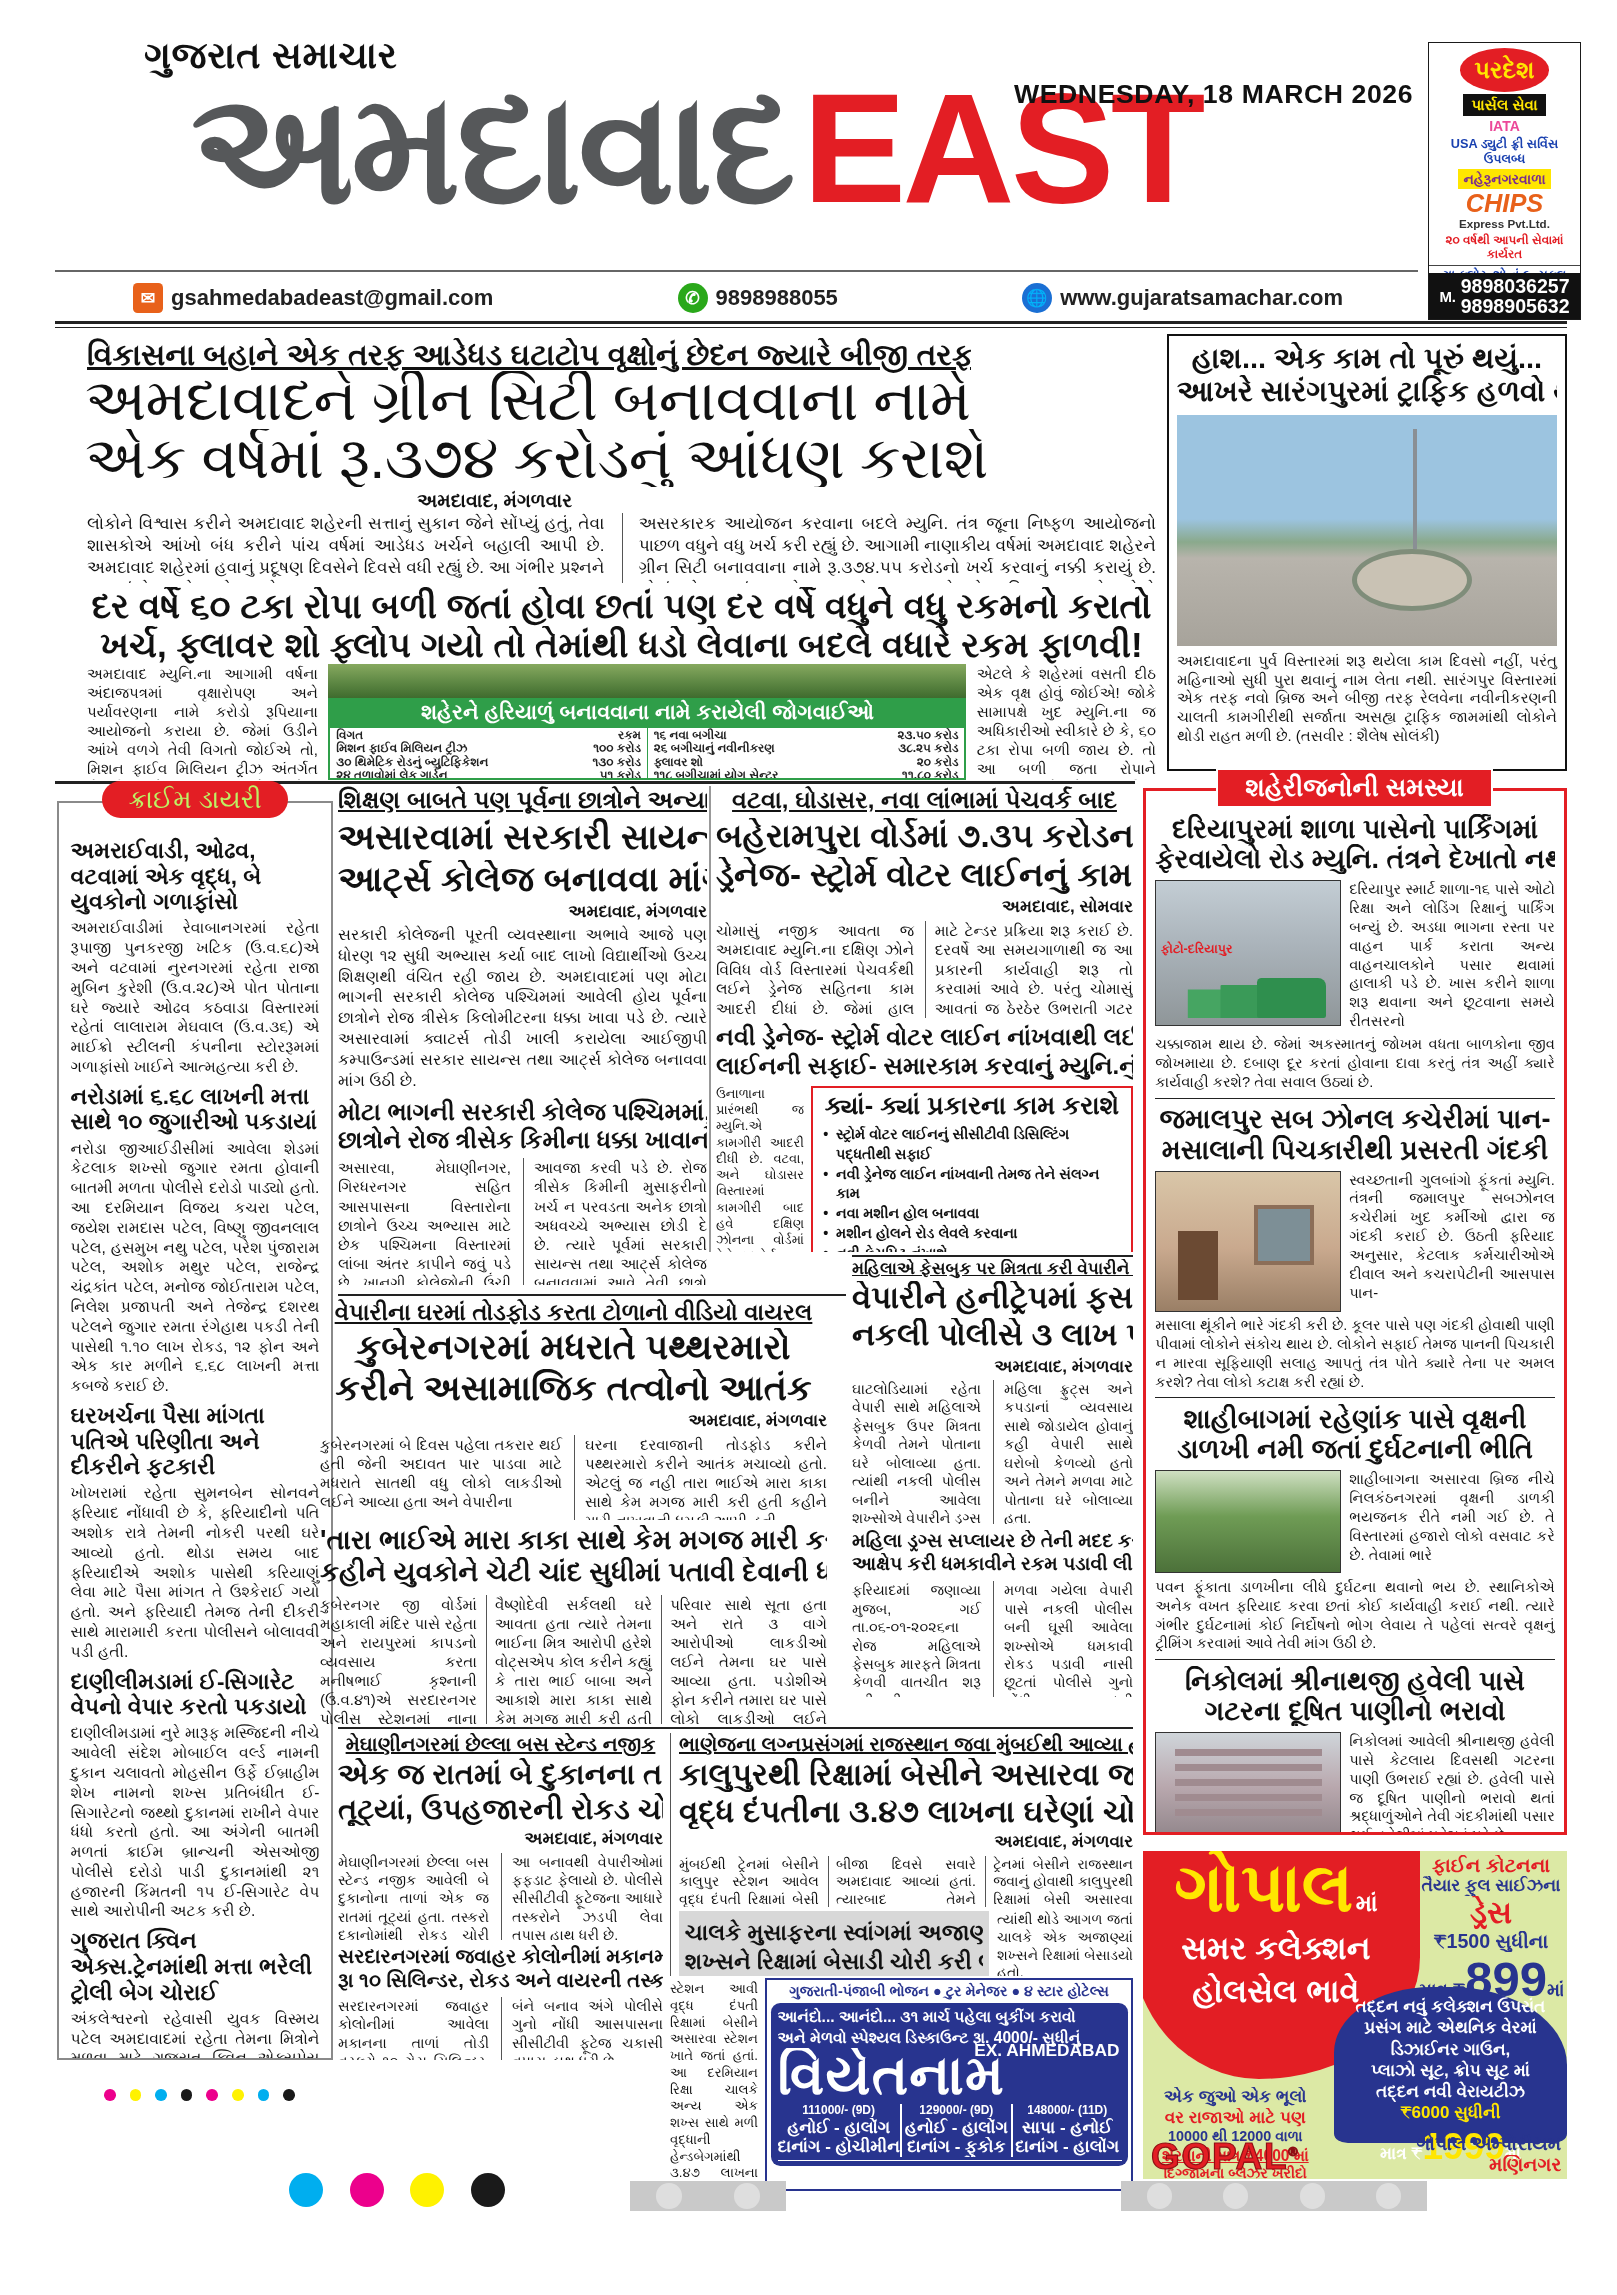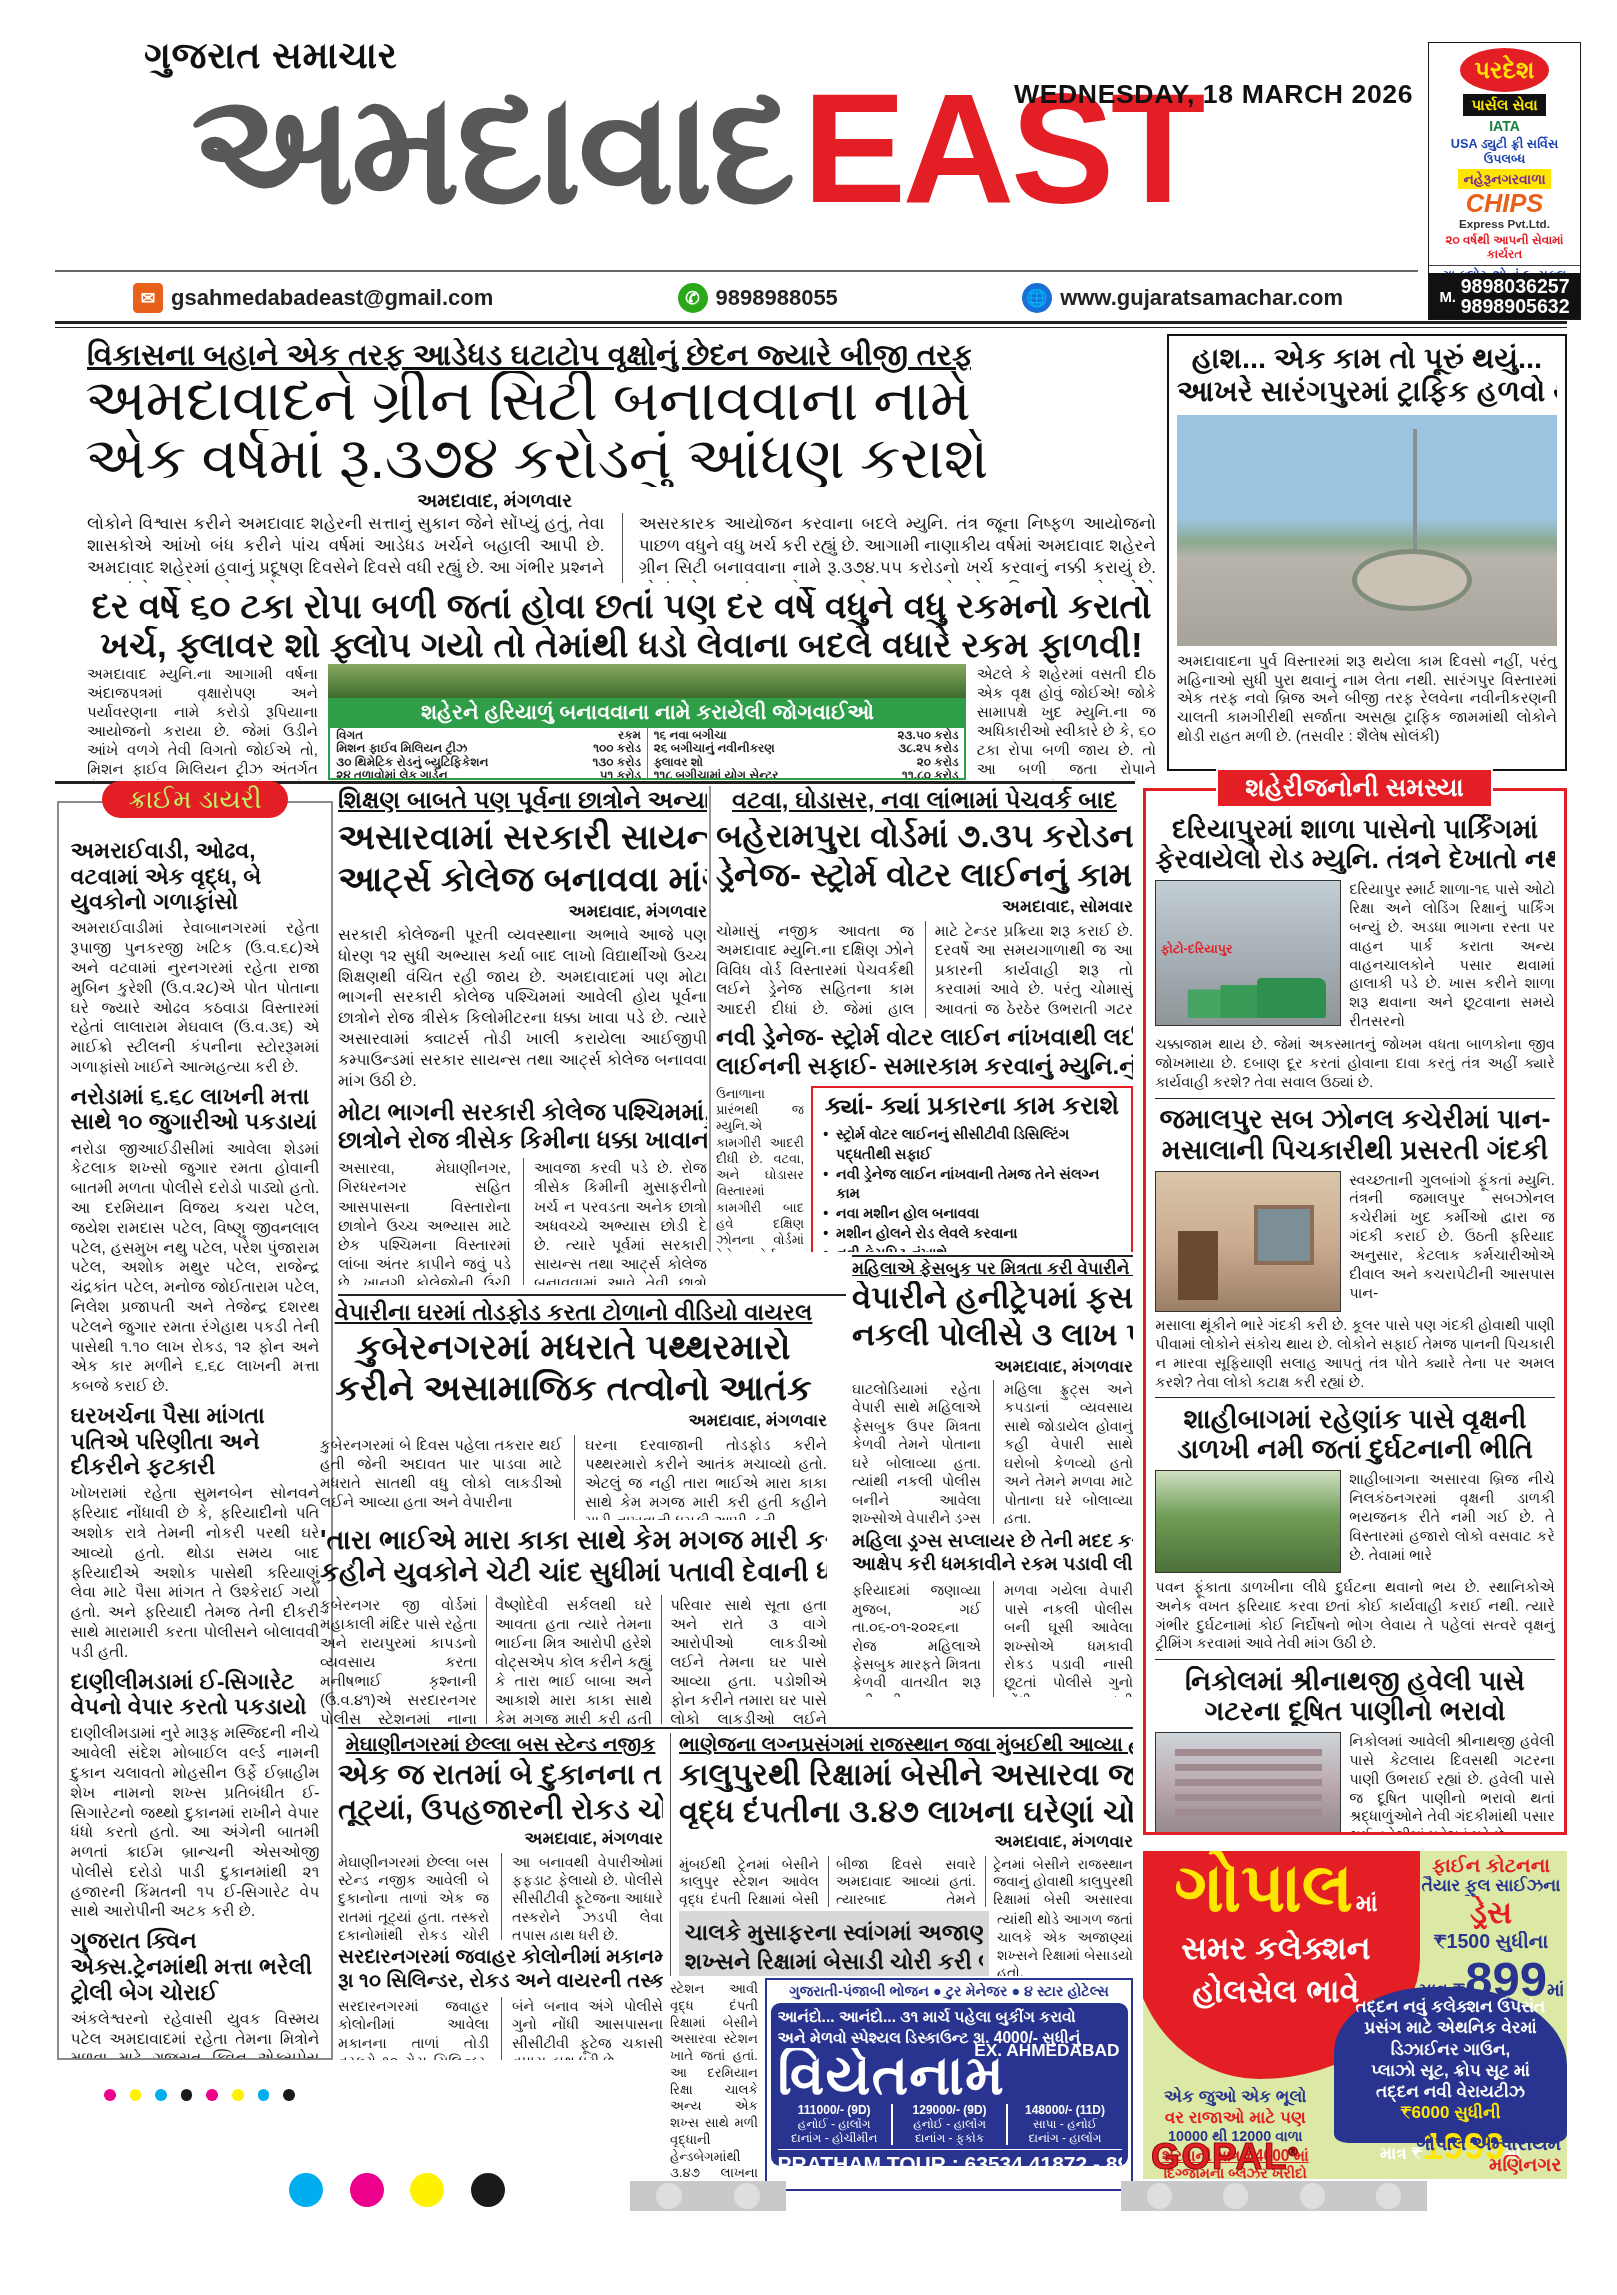--- a/index.html
+++ b/index.html
@@ -13,21 +13,21 @@
   .mast-title{left:191px;top:68px;font-size:155px;font-weight:900;line-height:1.05;letter-spacing:-3.5px;white-space:nowrap;}
   .mast-title .gray{color:#56585a;}
   .mast-title .red{color:#e31e24;margin-left:10.4px;}
   .mast-date{left:1014px;top:79px;font-size:26.6px;font-weight:bold;letter-spacing:0.6px;}
   .mast-rule{left:55px;top:270px;width:1363px;height:1.7px;background:#666;}
 
   
   .parcel{left:1428px;top:42px;width:151px;height:276px;border:1.7px solid #1a1a1a;background:#fff;text-align:center;overflow:hidden;}
   .parcel .oval{display:inline-block;margin-top:4.6px;background:#e31e24;color:#ffe600;border-radius:50%;padding:8px 15px;font-size:24px;font-weight:900;}
   .parcel .bar{display:inline-block;background:#111;color:#ffe600;font-size:15px;font-weight:bold;padding:2.3px 8px;margin-top:2.3px;}
-  .parcel .iata{font-size:14px;font-weight:900;color:#15803d;margin-top:1.2px;}
+  .parcel .iata{font-size:14px;font-weight:900;color:#ec4899;margin-top:1.2px;}
   .parcel .l1{color:#1a41b0;font-size:12.7px;font-weight:900;margin-top:3.5px;}
   .parcel .l2{display:inline-block;background:#ffe600;color:#7b2d8e;font-size:14px;font-weight:900;padding:1.2px 5.8px;margin-top:2.3px;}
   .parcel .chips{color:#e8611a;font-size:25.4px;font-weight:900;font-style:italic;line-height:1;margin-top:2.3px;}
   .parcel .chipssub{font-size:11.6px;font-weight:bold;color:#333;}
   .parcel .l3{color:#e31e24;font-size:12px;font-weight:900;margin-top:3.5px;border-bottom:1.2px solid #444;padding-bottom:3.5px;}
   .parcel .addr{color:#1a41b0;font-size:12.7px;font-weight:900;line-height:1.2;margin-top:2.3px;padding:0 2.3px;}
   .parcel .mbox{position:absolute;left:0;right:0;bottom:0;background:#111;color:#fff;display:flex;align-items:center;justify-content:center;gap:4.6px;padding:2.3px 0;}
   .parcel .mbox .m{font-size:15px;font-weight:bold;}
   .parcel .mbox .ph{font-size:19.6px;font-weight:900;line-height:1.05;text-align:left;}
 
@@ -147,21 +147,21 @@
   .viet{left:765px;top:1978px;width:368px;height:213px;border:2.3px solid #28348f;box-sizing:border-box;background:#fff;overflow:hidden;}
   .viet .topline{color:#28348f;font-size:14.4px;font-weight:900;text-align:center;padding:2.9px 0;}
   .viet .blue{margin:0 3.5px 3.5px 3.5px;background:#28348f;border-radius:9.2px;color:#fff;padding:4.6px 5.8px 2.3px 7px;position:relative;height:163px;box-sizing:border-box;overflow:hidden;}
   .viet .off{font-size:15.6px;font-weight:900;line-height:1.3;}
   .viet .ex{position:absolute;right:8px;top:37px;font-size:17.3px;font-weight:900;}
   .viet .vt{font-size:55px;font-weight:900;line-height:1.0;letter-spacing:1.2px;}
   .viet .packs{display:flex;margin-top:1.2px;}
   .viet .pk{flex:1;text-align:center;line-height:1.15;}
   .viet .pk+.pk{border-left:2.3px double #fff;}
   .viet .pr{font-size:12px;font-weight:700;}
-  .viet .pl{font-size:12px;font-weight:normal;}
+  .viet .pl{font-size:17px;font-weight:bold;}
   .viet .foot{font-size:21px;font-weight:900;text-align:center;border-top:1.7px solid #fff;margin-top:3.5px;padding-top:2.3px;}
 
   
   .citizen{left:1143px;top:788px;width:424px;height:1047px;border:3.5px solid #e31e24;box-sizing:border-box;padding:23px 9.2px 5.8px 9.2px;overflow:hidden;}
   .cbadge{left:1216px;top:768px;width:277px;height:40px;background:#e31e24;color:#fff;font-size:25.4px;font-weight:900;display:flex;align-items:center;justify-content:center;z-index:3;border:2.3px solid #fff;box-sizing:border-box;}
   .cstory{padding-bottom:5.8px;margin-bottom:5.8px;border-bottom:1.7px solid #222;}
   .cstory.last{border-bottom:none;}
   .cstory .h{font-size:27px;font-weight:900;line-height:1.12;text-align:center;}
   .prow2{display:flex;gap:8px;margin-top:5.8px;overflow:hidden;}
   .cphoto{width:184px;flex:none;border:1.2px solid #333;position:relative;overflow:hidden;}

